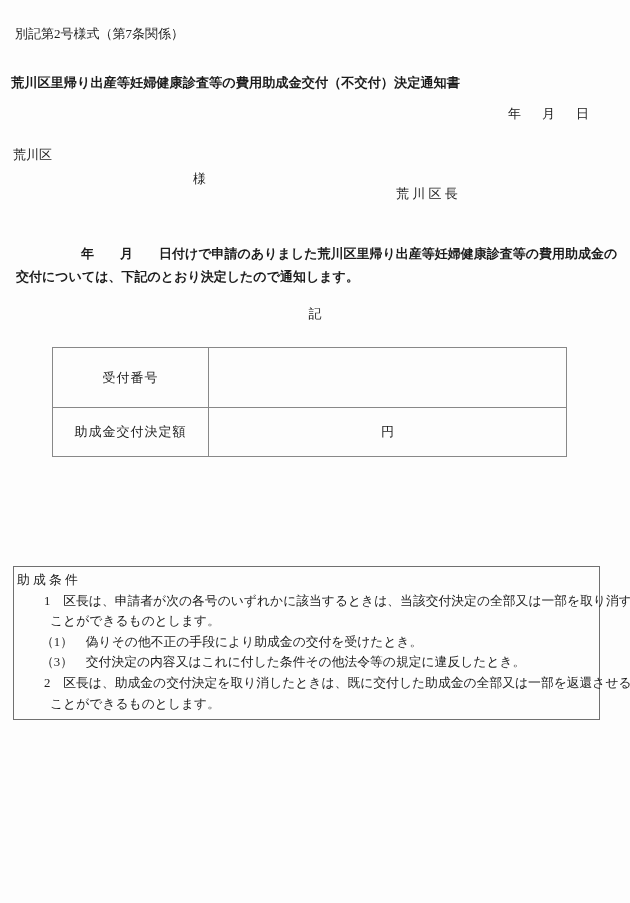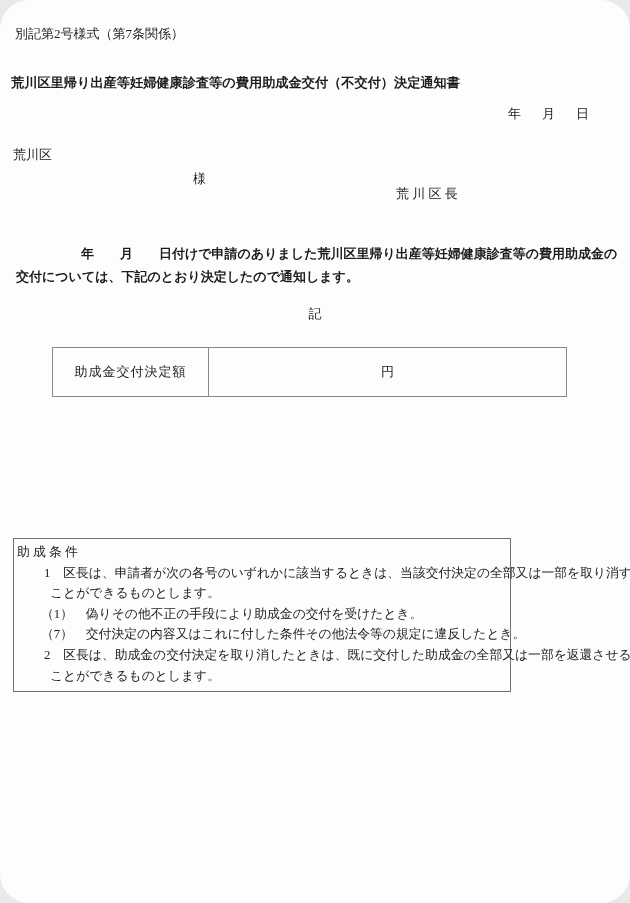--- a/index.html
+++ b/index.html
@@ -16,21 +16,20 @@
   .page{
     position:relative;
     width:630px;
     height:903px;
     margin:0 auto;
     background:var(--background);
     color:var(--text);
     font-size:13px;
     line-height:16px;
     overflow:hidden;
-    border-radius:29px;
   }
   .abs{position:absolute;white-space:nowrap;}
 
   .form-label{left:15px;top:26px;}
   .doc-title{
     left:0;top:64px;width:100%;
     text-align:left;font-weight:bold;font-size:13.2px;
     margin:11px;
   }
   .date-line{top:106px;right:41px;display:flex;gap:21px;}
@@ -56,22 +55,22 @@
     vertical-align:middle;
     font-size:13px;
   }
   .label-cell{width:155px;text-align:center;letter-spacing:1px;}
   .value-cell{text-align:center;}
   .row-1 td{height:59px;}
   .row-2 td{height:48px;margin-left:44px;}
   .row-3 td{height:68px;}
 
   .cond-box{
-    position:absolute;left:13px;top:538px;
-    width:498px;
+    position:absolute;left:13px;top:566px;
+    width:587px;
     box-sizing:border-box;
     border:1px solid var(--box-border);
     padding:3px 2px 5px 2px;
     font-size:12.8px;
     line-height:20.6px;
   }
   .cond-line{white-space:nowrap;}
   .cond-heading{padding-left:1px;}
   .ind-num{padding-left:28px;}
   .ind-cont{padding-left:34px;}
@@ -98,30 +97,34 @@
 
   <p class="abs body-text">
     <span>　　　　　年　　月　　日付けで申請のありました荒川区里帰り出産等妊婦健康診査等の費用助成金の</span><br>
     <span>交付については、下記のとおり決定したので通知します。</span>
   </p>
 
   <div class="abs ki">記</div>
 
   <table class="main-table">
     <tbody>
+      <tr class="row-1">
+        <td class="label-cell">受付番号</td>
+        <td class="value-cell"></td>
+      </tr>
       <tr class="row-2">
         <td class="label-cell">助成金交付決定額</td>
         <td class="value-cell">円</td>
       </tr>
     </tbody>
   </table>
 
   <div class="cond-box">
     <div class="cond-line cond-heading">助 成 条 件</div>
     <div class="cond-line ind-num">1　区長は、申請者が次の各号のいずれかに該当するときは、当該交付決定の全部又は一部を取り消す</div>
     <div class="cond-line ind-cont">ことができるものとします。</div>
     <div class="cond-line ind-paren">（1）　偽りその他不正の手段により助成金の交付を受けたとき。</div>
-    <div class="cond-line ind-paren">（7）　交付決定の内容又はこれに付した条件その他法令等の規定に違反したとき。</div>
+    <div class="cond-line ind-paren">（3）　交付決定の内容又はこれに付した条件その他法令等の規定に違反したとき。</div>
     <div class="cond-line ind-num">2　区長は、助成金の交付決定を取り消したときは、既に交付した助成金の全部又は一部を返還させる</div>
     <div class="cond-line ind-cont">ことができるものとします。</div>
   </div>
 
 </div>
 
 </body></html>

